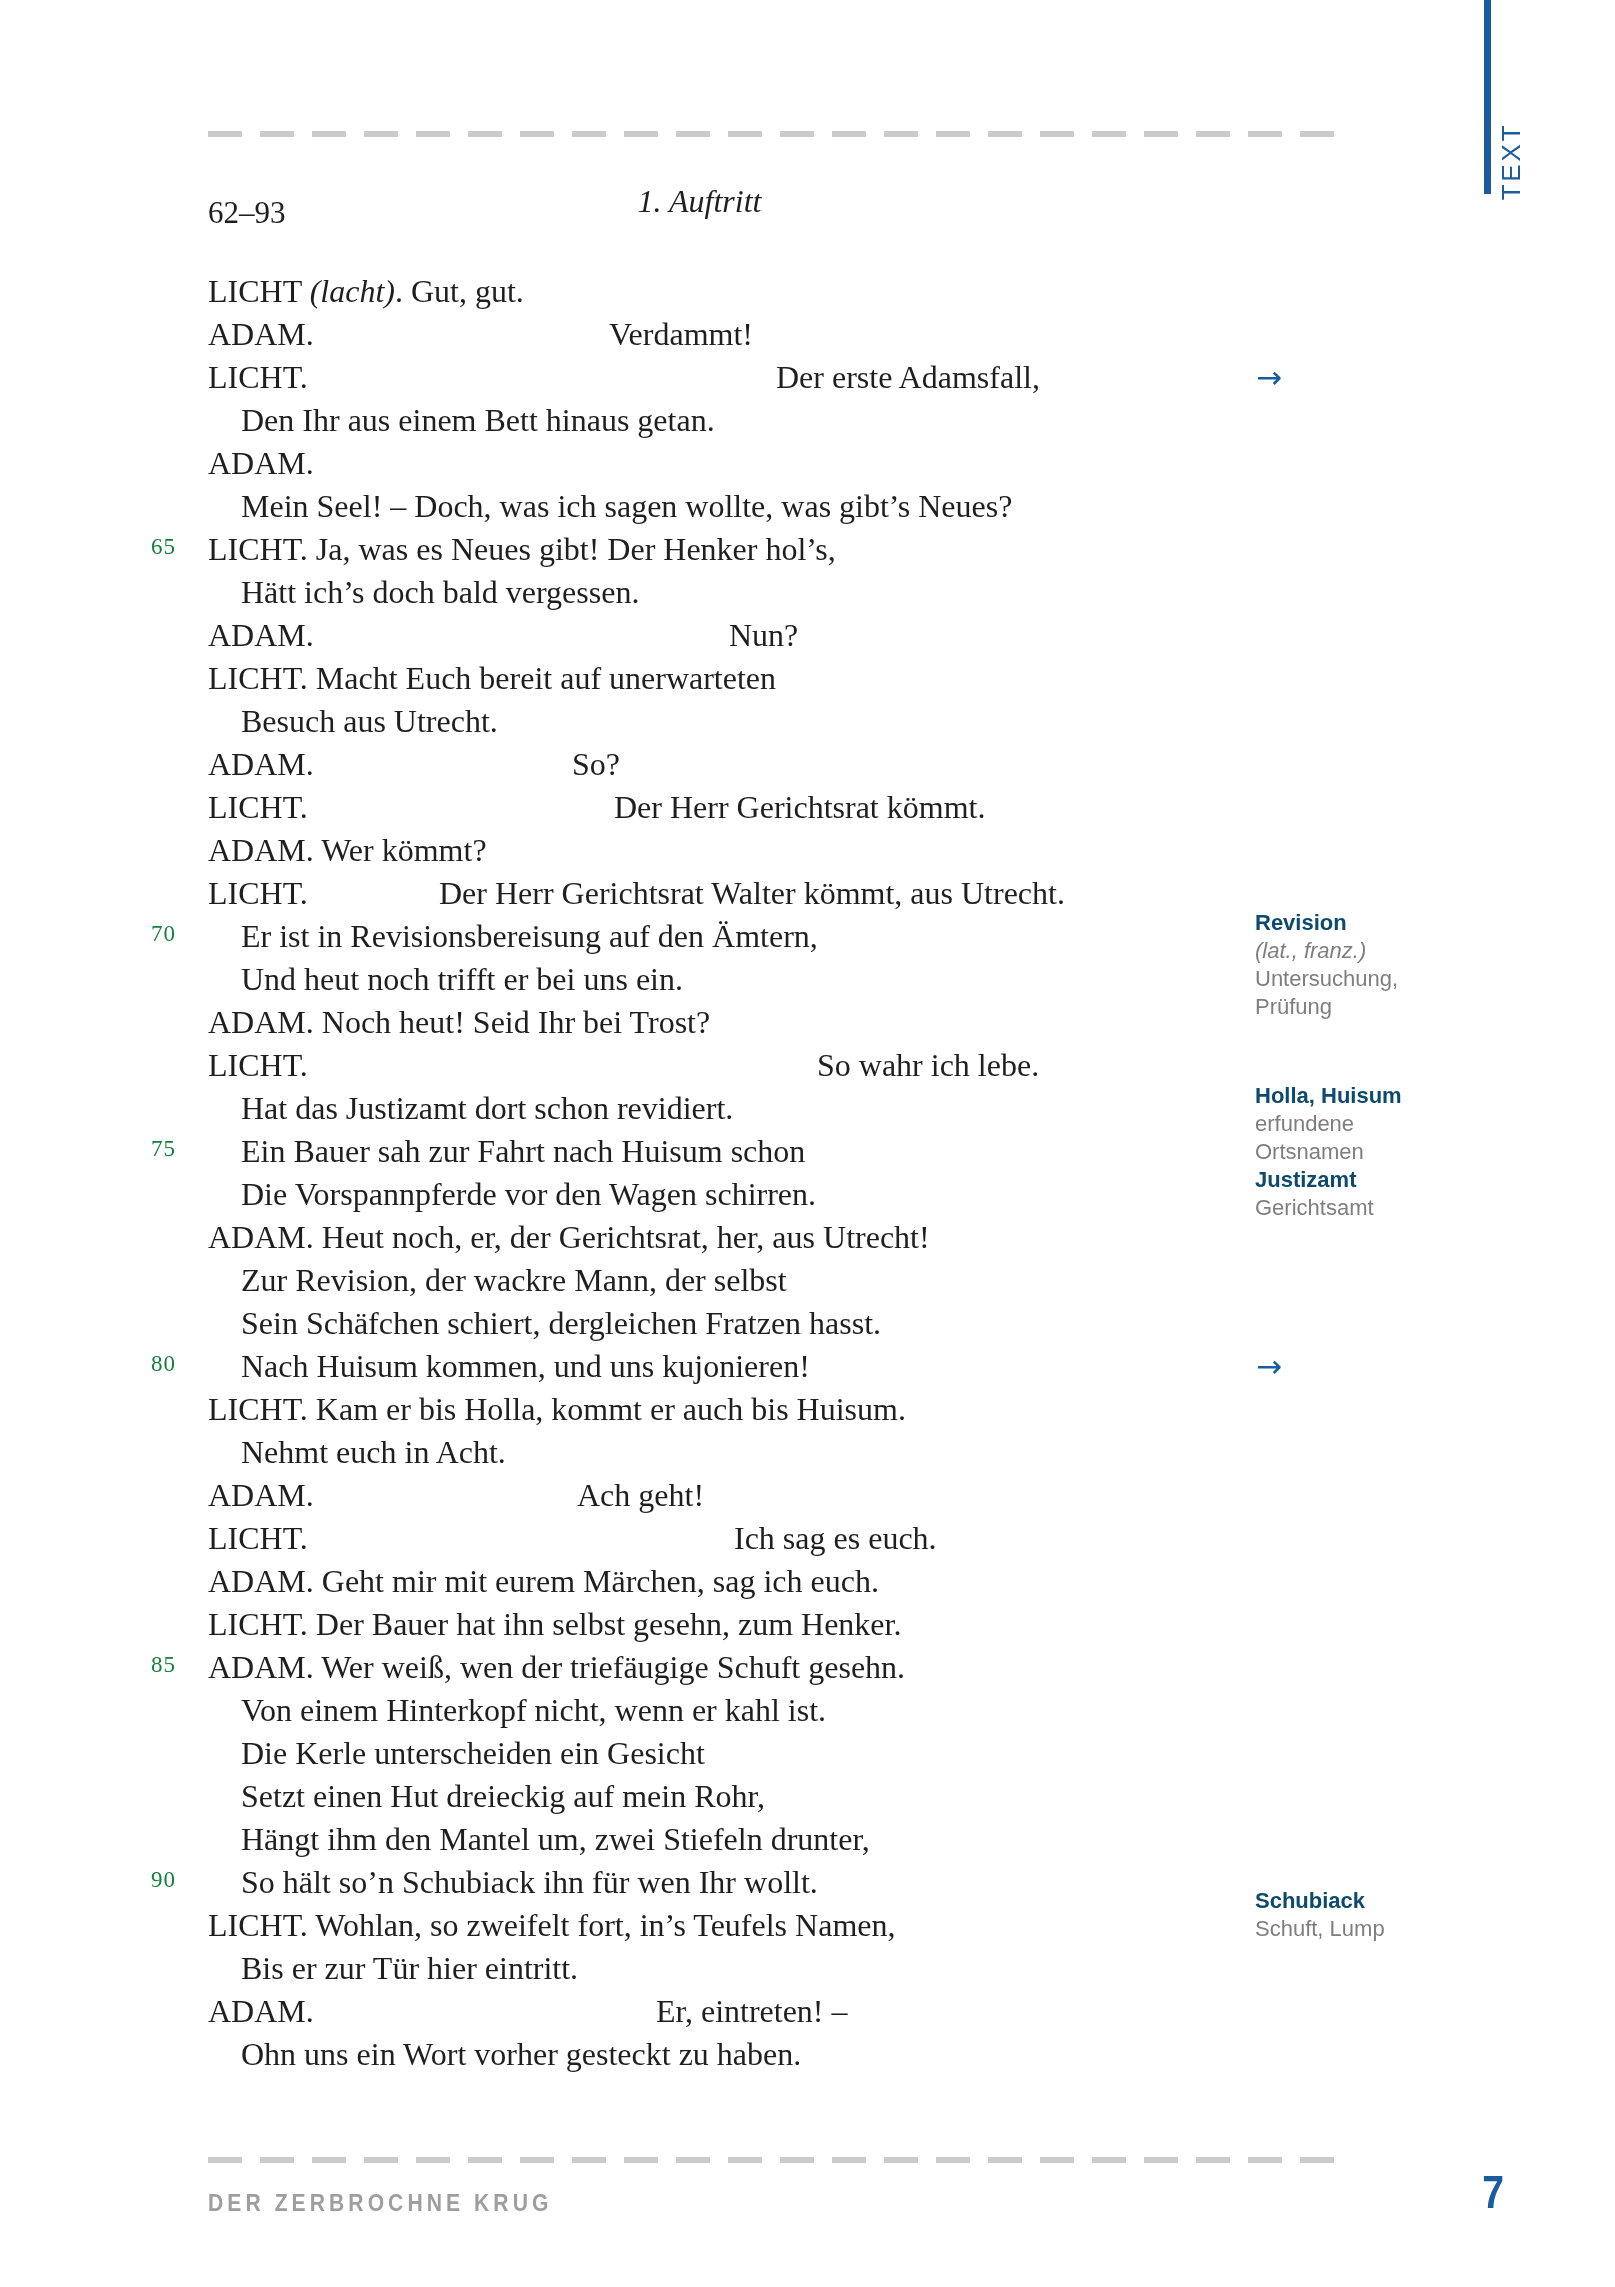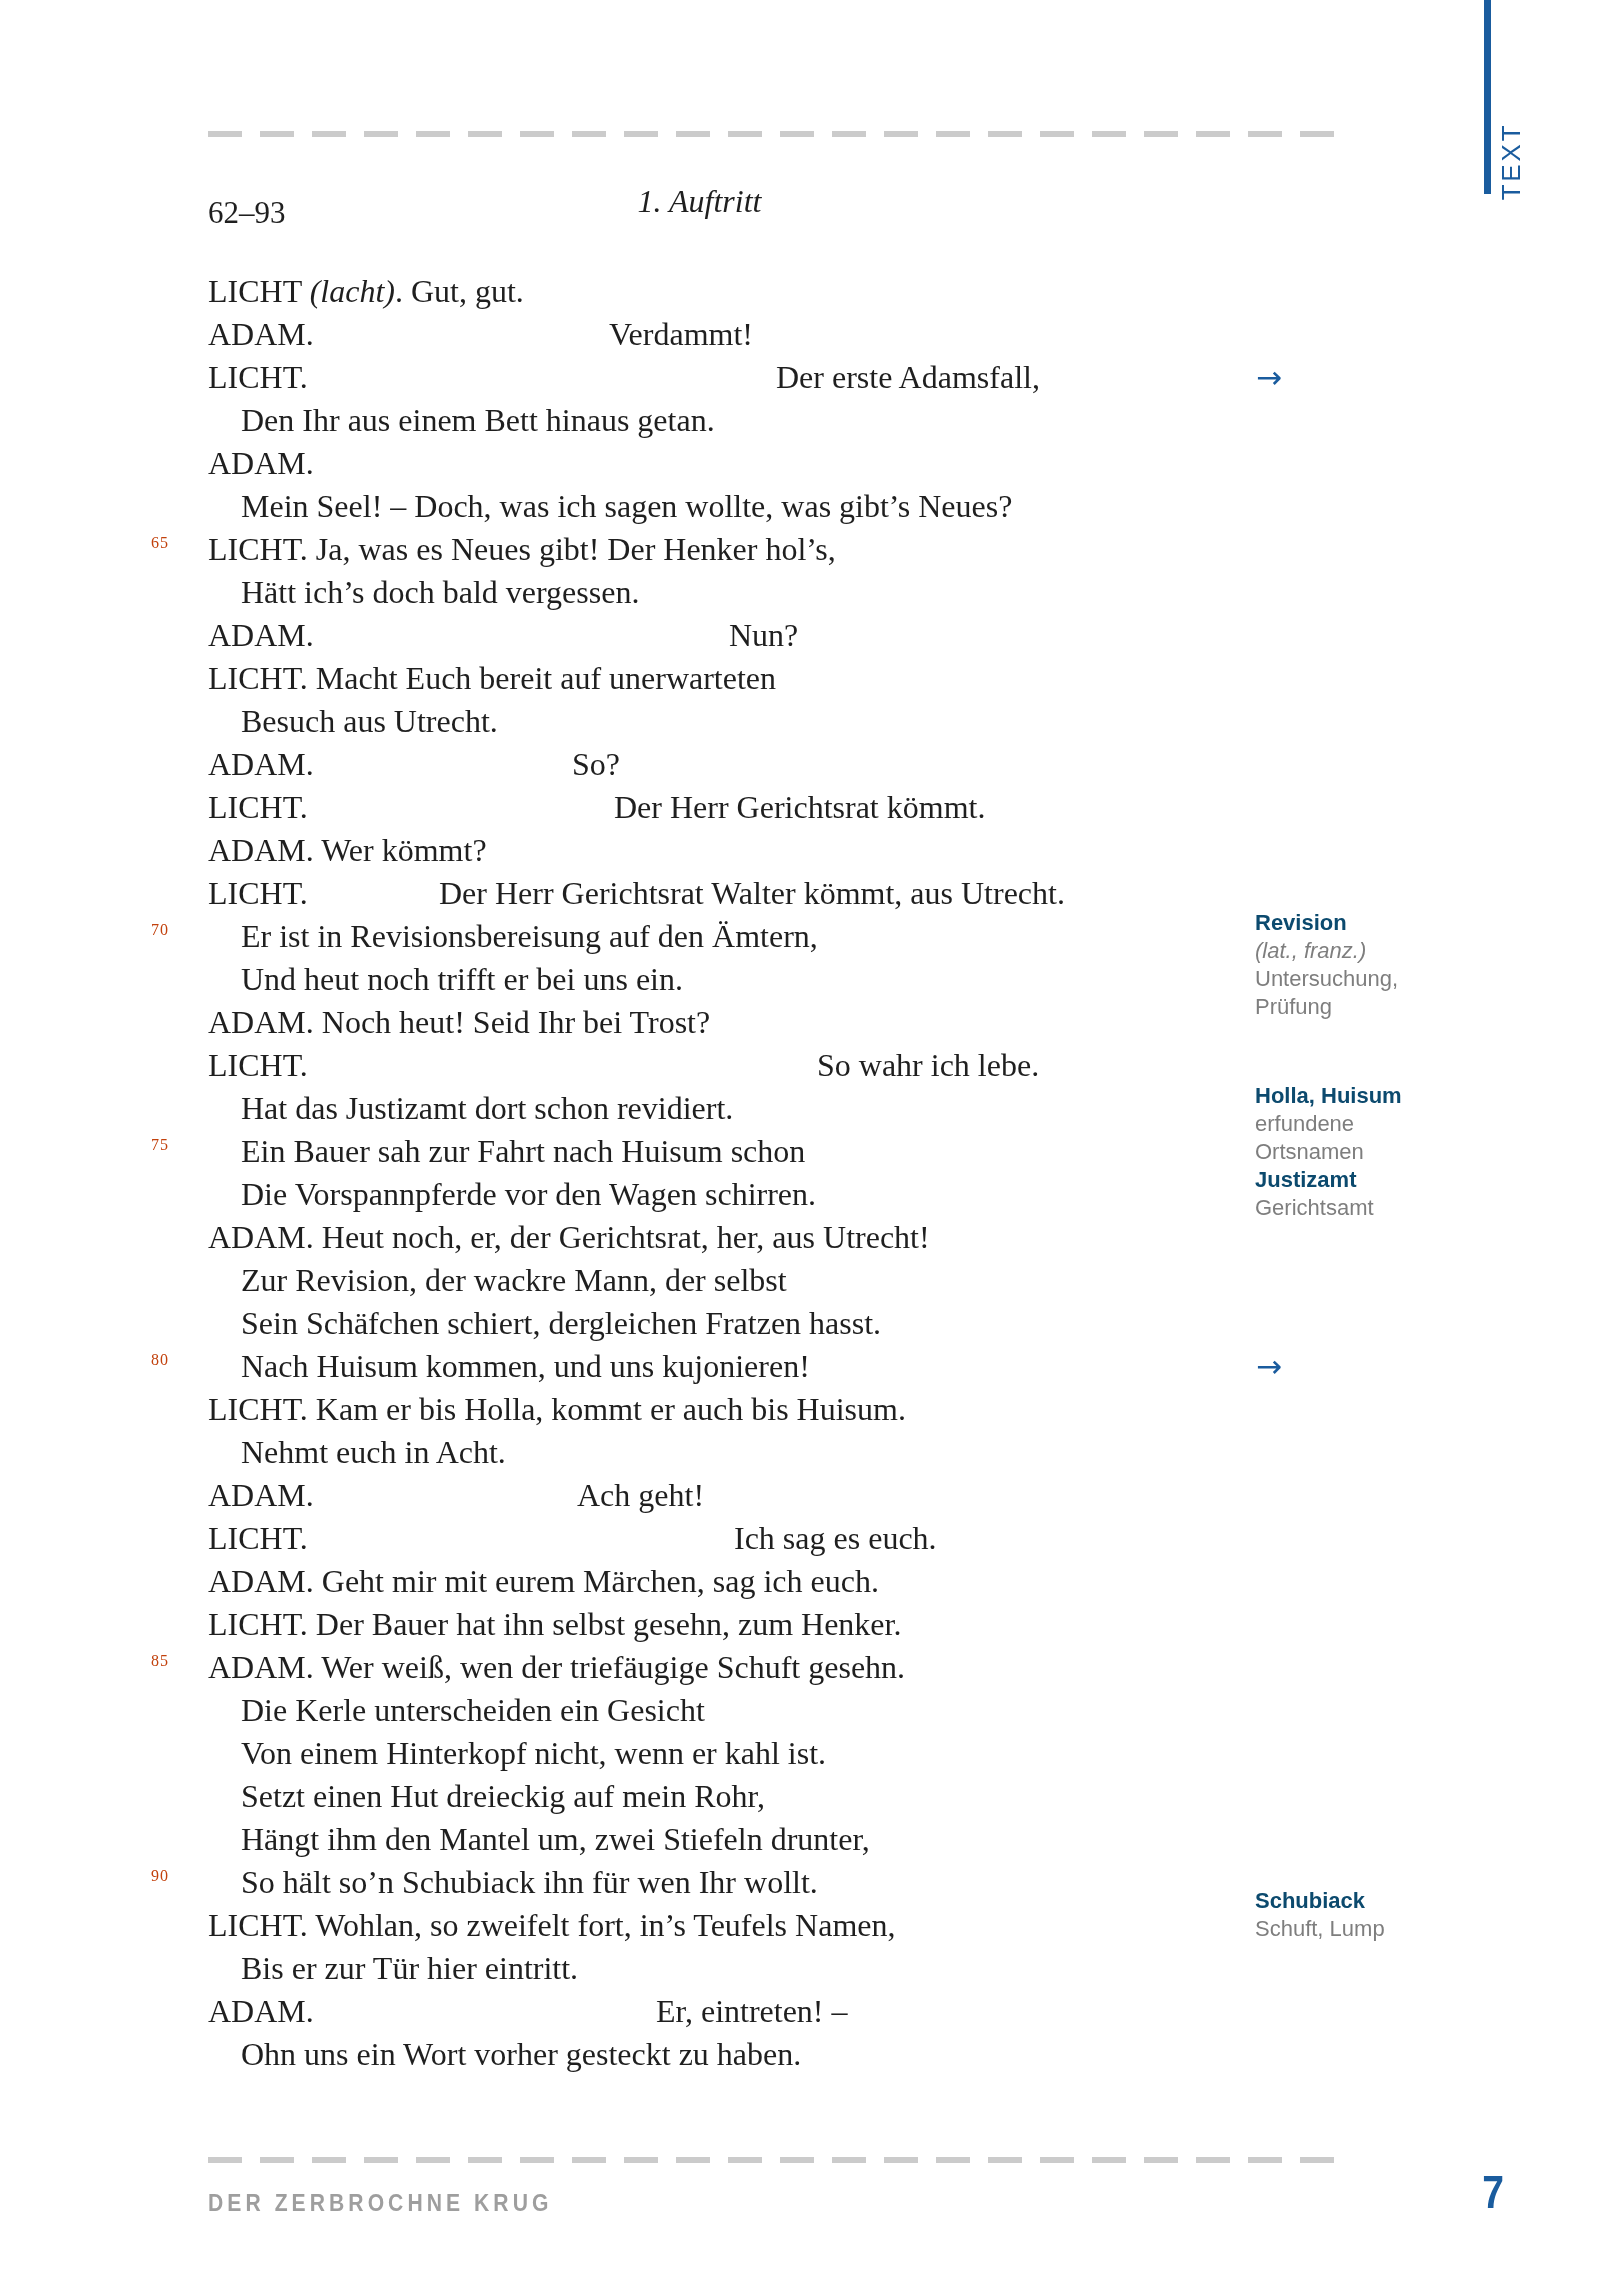--- a/index.html
+++ b/index.html
@@ -28,21 +28,21 @@
   
   .header{position:absolute;left:208px;top:183px;width:983px;height:46px;}
   .line-range{position:absolute;left:0;top:12px;font-size:31px;}
   .scene-title{position:absolute;left:0;top:0;width:100%;text-align:center;font-style:italic;font-size:32px;}
   
   .verse{position:absolute;left:208px;top:270px;width:1191px;}
   .line{position:relative;height:43px;white-space:nowrap;font-size:32px;line-height:43px;}
   .line.indent{padding-left:33px;}
   .lnum{
     position:absolute;left:-57px;top:6.5px;width:46px;
-    font-size:16px;line-height:1;color:#c2410c;letter-spacing:0.9px;
+    font-size:23px;line-height:1;color:#15803d;letter-spacing:0.9px;
   }
   .it{font-style:italic;}
   .post{position:absolute;top:0;}
   .arrow{
     position:absolute;left:1048px;top:0;
     color:#1a5c9e;font-size:31px;line-height:43px;
     font-family:"DejaVu Sans","Liberation Sans",sans-serif;
   }
   
   .notes{position:absolute;left:0;top:0;width:100%;height:100%;pointer-events:none;}
@@ -108,22 +108,22 @@
       <div class="line indent"><span>Zur Revision, der wackre Mann, der selbst</span></div>
       <div class="line indent"><span>Sein Schäfchen schiert, dergleichen Fratzen hasst.</span></div>
       <div class="line indent"><span class="lnum">80</span><span>Nach Huisum kommen, und uns kujonieren!</span><span class="arrow">→</span></div>
       <div class="line"><span>LICHT. Kam er bis Holla, kommt er auch bis Huisum.</span></div>
       <div class="line indent"><span>Nehmt euch in Acht.</span></div>
       <div class="line"><span>ADAM.</span><span class="post" style="left: 369px;">Ach geht!</span></div>
       <div class="line"><span>LICHT.</span><span class="post" style="left: 526px;">Ich sag es euch.</span></div>
       <div class="line"><span>ADAM. Geht mir mit eurem Märchen, sag ich euch.</span></div>
       <div class="line"><span>LICHT. Der Bauer hat ihn selbst gesehn, zum Henker.</span></div>
       <div class="line"><span class="lnum">85</span><span>ADAM. Wer weiß, wen der triefäugige Schuft gesehn.</span></div>
+      <div class="line indent"><span>Von einem Hinterkopf nicht, wenn er kahl ist.</span></div>
       <div class="line indent"><span>Die Kerle unterscheiden ein Gesicht</span></div>
-      <div class="line indent"><span>Von einem Hinterkopf nicht, wenn er kahl ist.</span></div>
       <div class="line indent"><span>Setzt einen Hut dreieckig auf mein Rohr,</span></div>
       <div class="line indent"><span>Hängt ihm den Mantel um, zwei Stiefeln drunter,</span></div>
       <div class="line indent"><span class="lnum">90</span><span>So hält so’n Schubiack ihn für wen Ihr wollt.</span></div>
       <div class="line"><span>LICHT. Wohlan, so zweifelt fort, in’s Teufels Namen,</span></div>
       <div class="line indent"><span>Bis er zur Tür hier eintritt.</span></div>
       <div class="line"><span>ADAM.</span><span class="post" style="left: 448px;">Er, eintreten! –</span></div>
       <div class="line indent"><span>Ohn uns ein Wort vorher gesteckt zu haben.</span></div>
     </div>
 
   <div class="notes" id="notes-container">

